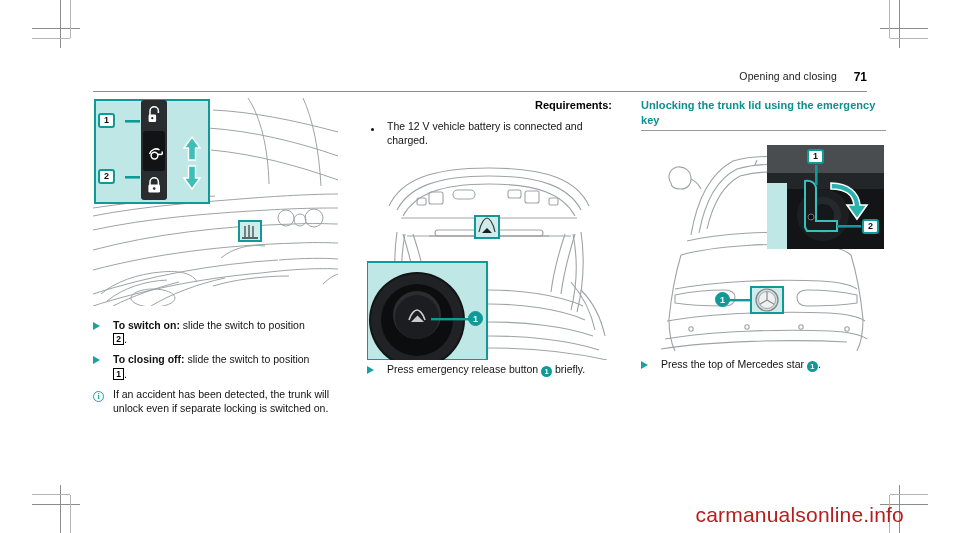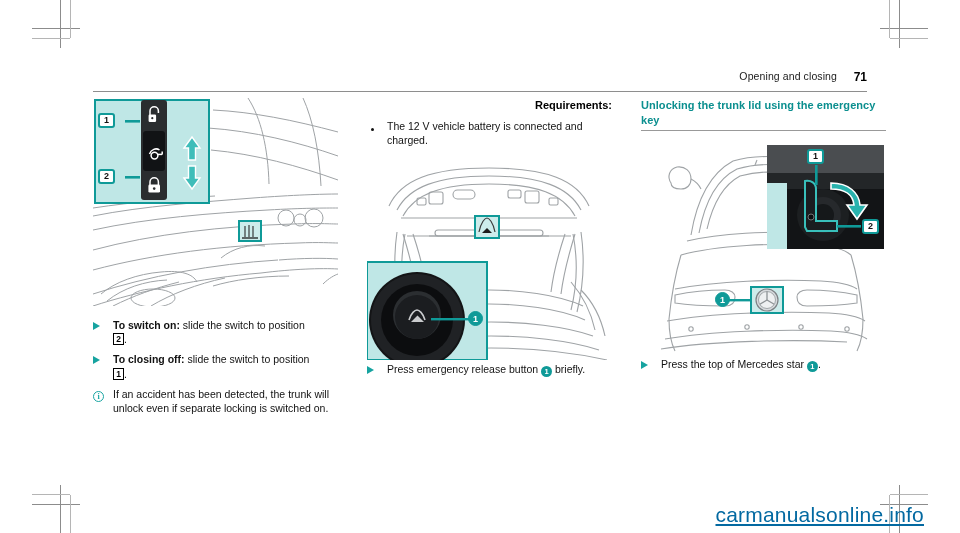--- a/index.html
+++ b/index.html
@@ -180,26 +180,25 @@
     background: #0f9a98;
     border: 1px solid #0f9a98;
     color: #fff;
     font-size: 9px; font-weight: bold;
     line-height: 14px; text-align: center;
   }
 
   
   .watermark {
     position: absolute;
-    right: 36px; bottom: 6px;
+    right: 56px; bottom: 6px;
     font-size: 21px;
-    color: #0369a1;
+    color: #b91c1c;
     letter-spacing: .2px;
     font-family: "Liberation Sans", sans-serif;
-    text-decoration: underline;
   }
 </style>
 </head>
 <body>
 
 <div class="page">
 
   <div class="crop crop-tl">
     <span class="v"></span>
       <span class="h"></span>

